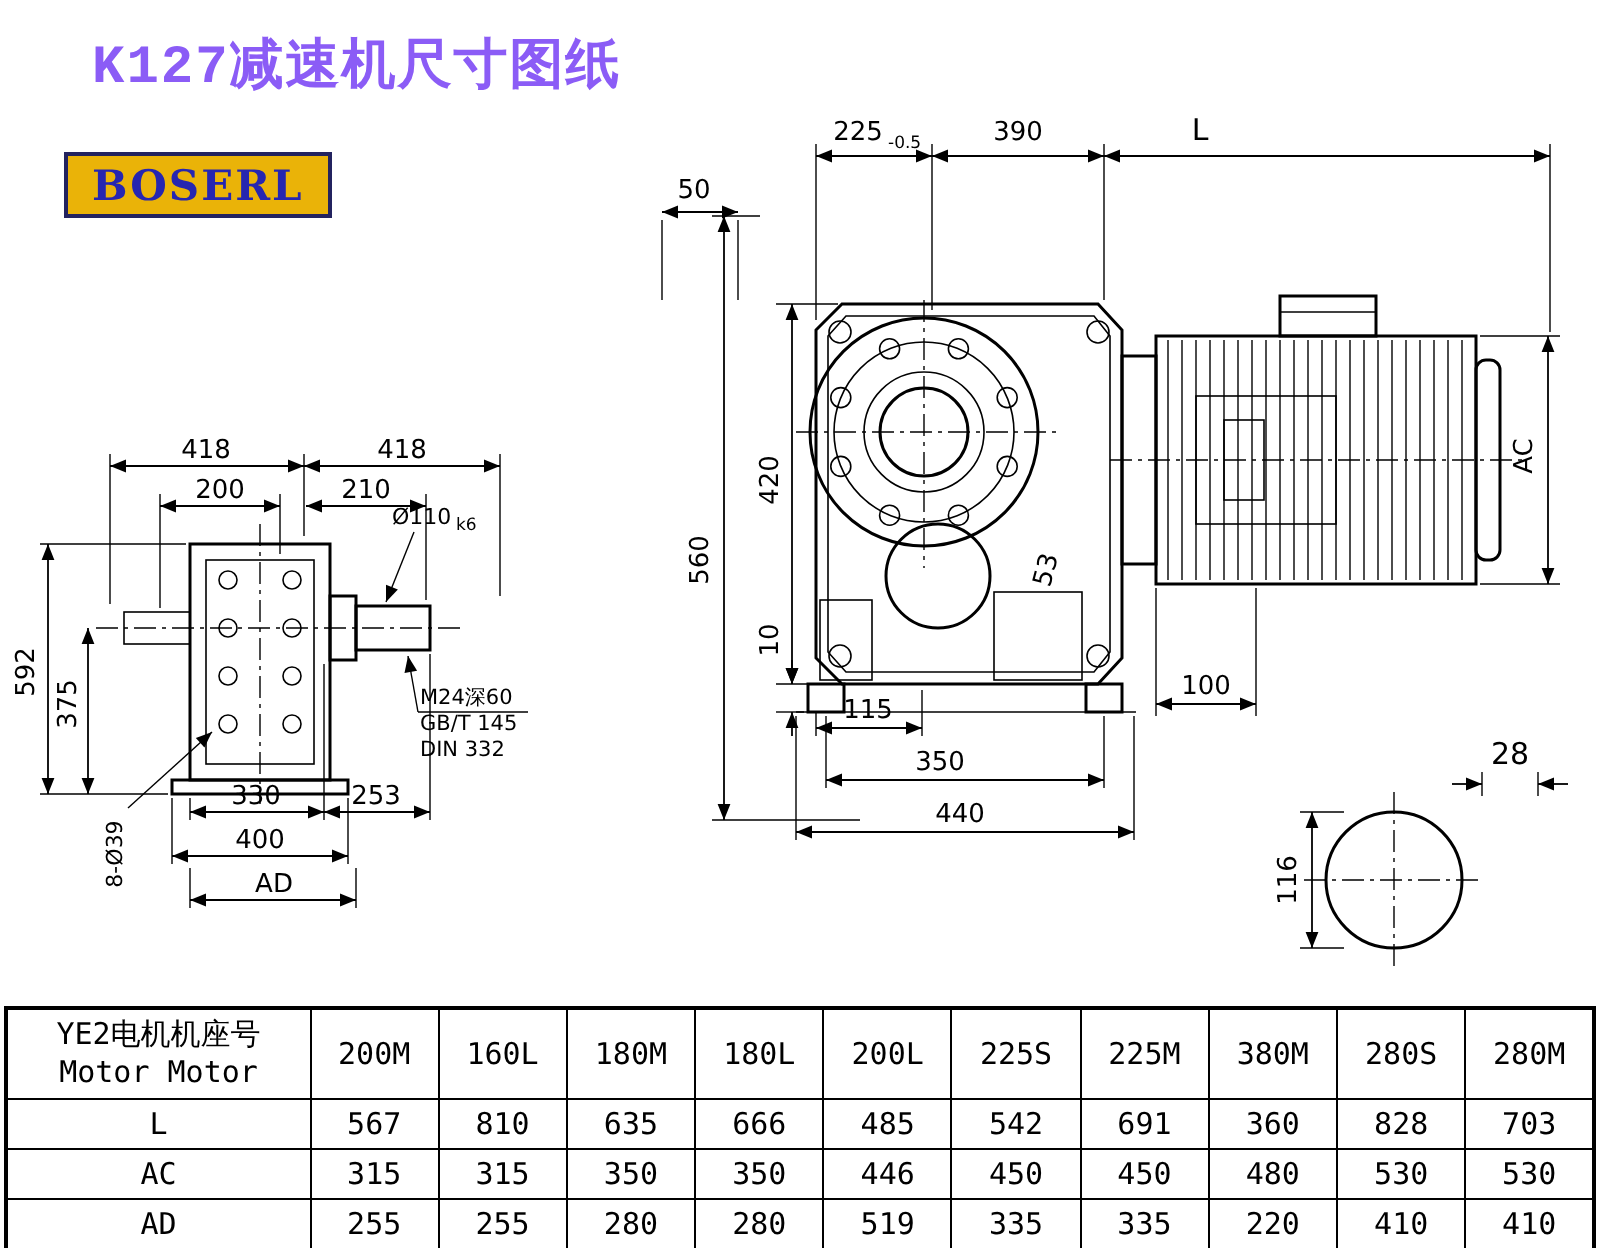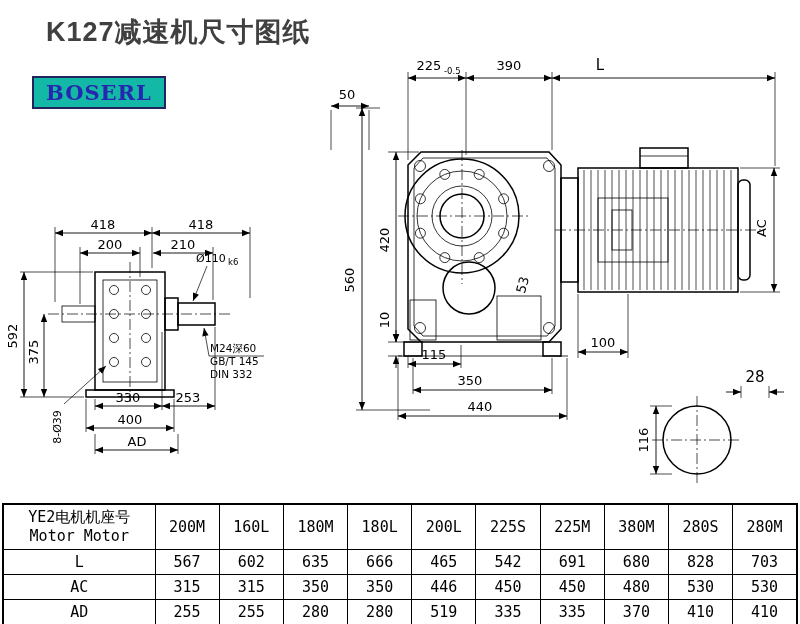--- a/index.html
+++ b/index.html
@@ -1,20 +1,20 @@
 <!DOCTYPE html>
 <html><head>
 <meta charset="utf-8">
 <style>
   html,body{margin:0;padding:0;background:#fff;}
   .sheet{position:relative;width:800px;height:624px;background:#fff;overflow:hidden;
          font-family:"DejaVu Sans","Liberation Sans",sans-serif;color:#000;}
-  .title{position:absolute;left:46px;top:14px;font-family:Liberation Sans, sans-serif;
-         font-weight:700;font-size:27px;letter-spacing:1px;color:#404040;white-space:nowrap;}
-  .logo{position:absolute;left:32px;top:76px;border:2px solid #23235f;background:#14b8a6;
+  .title{position:absolute;left:46px;top:14px;font-family:Liberation Mono, monospace;
+         font-weight:700;font-size:27px;letter-spacing:1px;color:#8b5cf6;white-space:nowrap;}
+  .logo{position:absolute;left:32px;top:76px;border:2px solid #23235f;background:#eab308;
         padding:2px 12px;font-family:"DejaVu Serif","Liberation Serif",serif;font-weight:700;
         font-size:21px;color:#2626b0;letter-spacing:1px;}
   svg.drawing{position:absolute;left:0;top:0;}
   
   .ol{stroke:#000;stroke-width:1.5;fill:none}
   .tl{stroke:#000;stroke-width:0.8;fill:none}
   .dl{stroke:#000;stroke-width:0.9;fill:none}
   .el{stroke:#000;stroke-width:0.7;fill:none}
   .cl{stroke:#000;stroke-width:0.7;fill:none;stroke-dasharray:11 3 2 3}
   svg text{fill:#000;font-family:"DejaVu Sans","Liberation Sans",sans-serif;font-size:13px}
@@ -255,27 +255,27 @@
       <th>200L</th>
       <th>225S</th>
       <th>225M</th>
       <th>380M</th>
       <th>280S</th>
       <th>280M</th>
     </tr>
     <tr>
       <td>L</td>
       <td>567</td>
-      <td>602</td>
+      <td>810</td>
       <td>635</td>
       <td>666</td>
-      <td>465</td>
+      <td>485</td>
       <td>542</td>
       <td>691</td>
-      <td>680</td>
+      <td>360</td>
       <td>828</td>
       <td>703</td>
     </tr>
     <tr>
       <td>AC</td>
       <td>315</td>
       <td>315</td>
       <td>350</td>
       <td>350</td>
       <td>446</td>
@@ -287,20 +287,20 @@
     </tr>
     <tr>
       <td>AD</td>
       <td>255</td>
       <td>255</td>
       <td>280</td>
       <td>280</td>
       <td>519</td>
       <td>335</td>
       <td>335</td>
-      <td>370</td>
+      <td>220</td>
       <td>410</td>
       <td>410</td>
     </tr>
   </tbody>
     </table>
 
 </div>
 
 </body></html>

